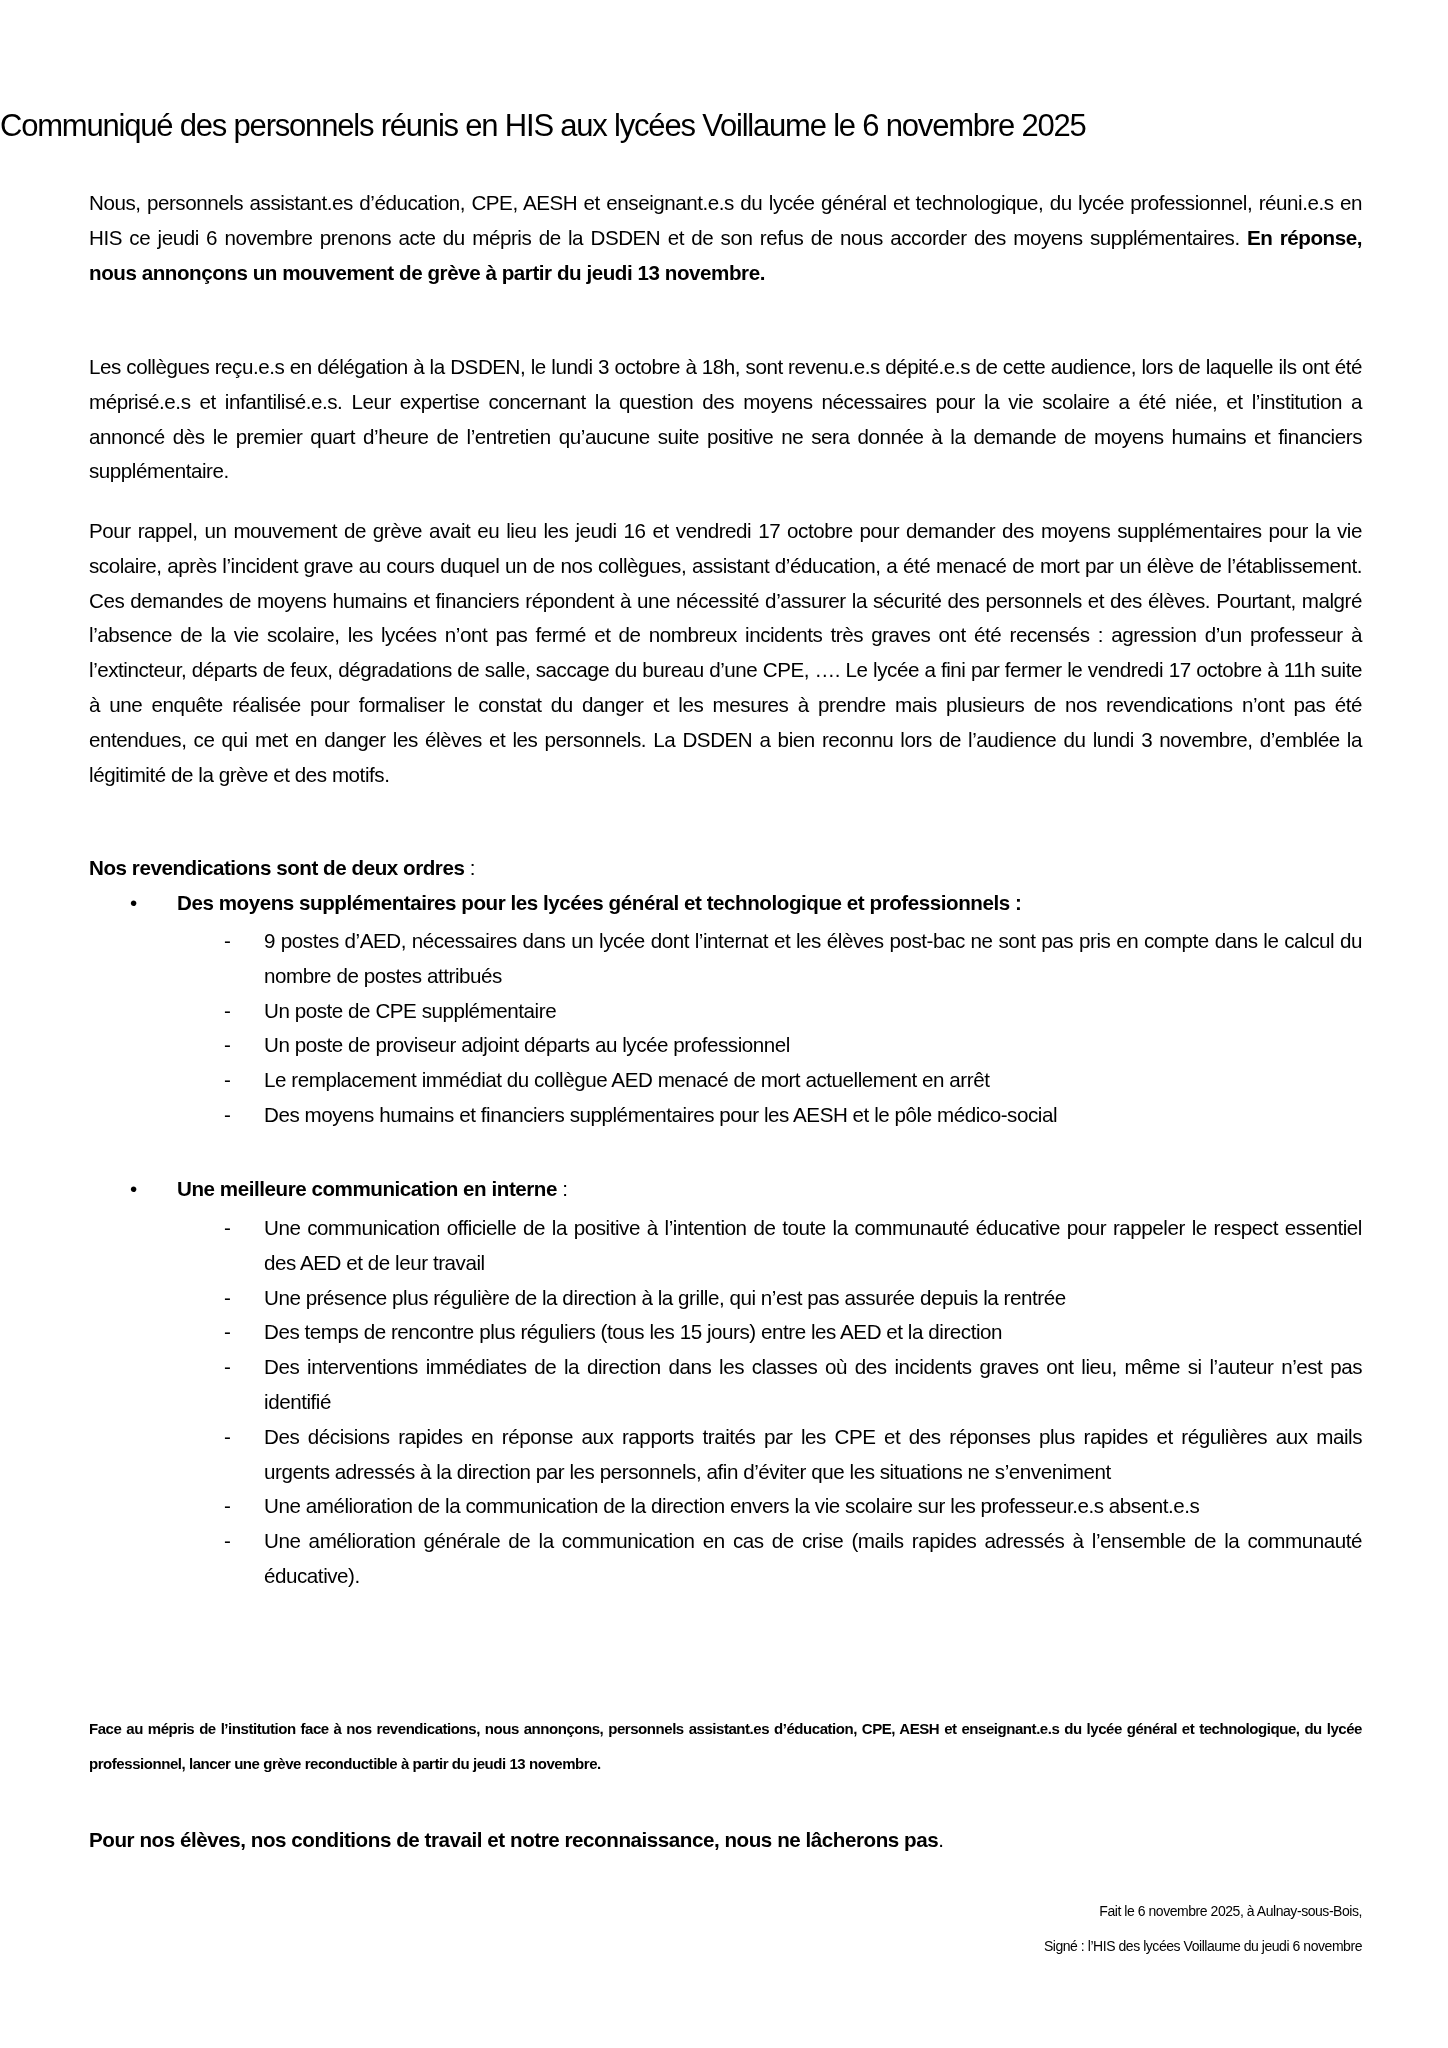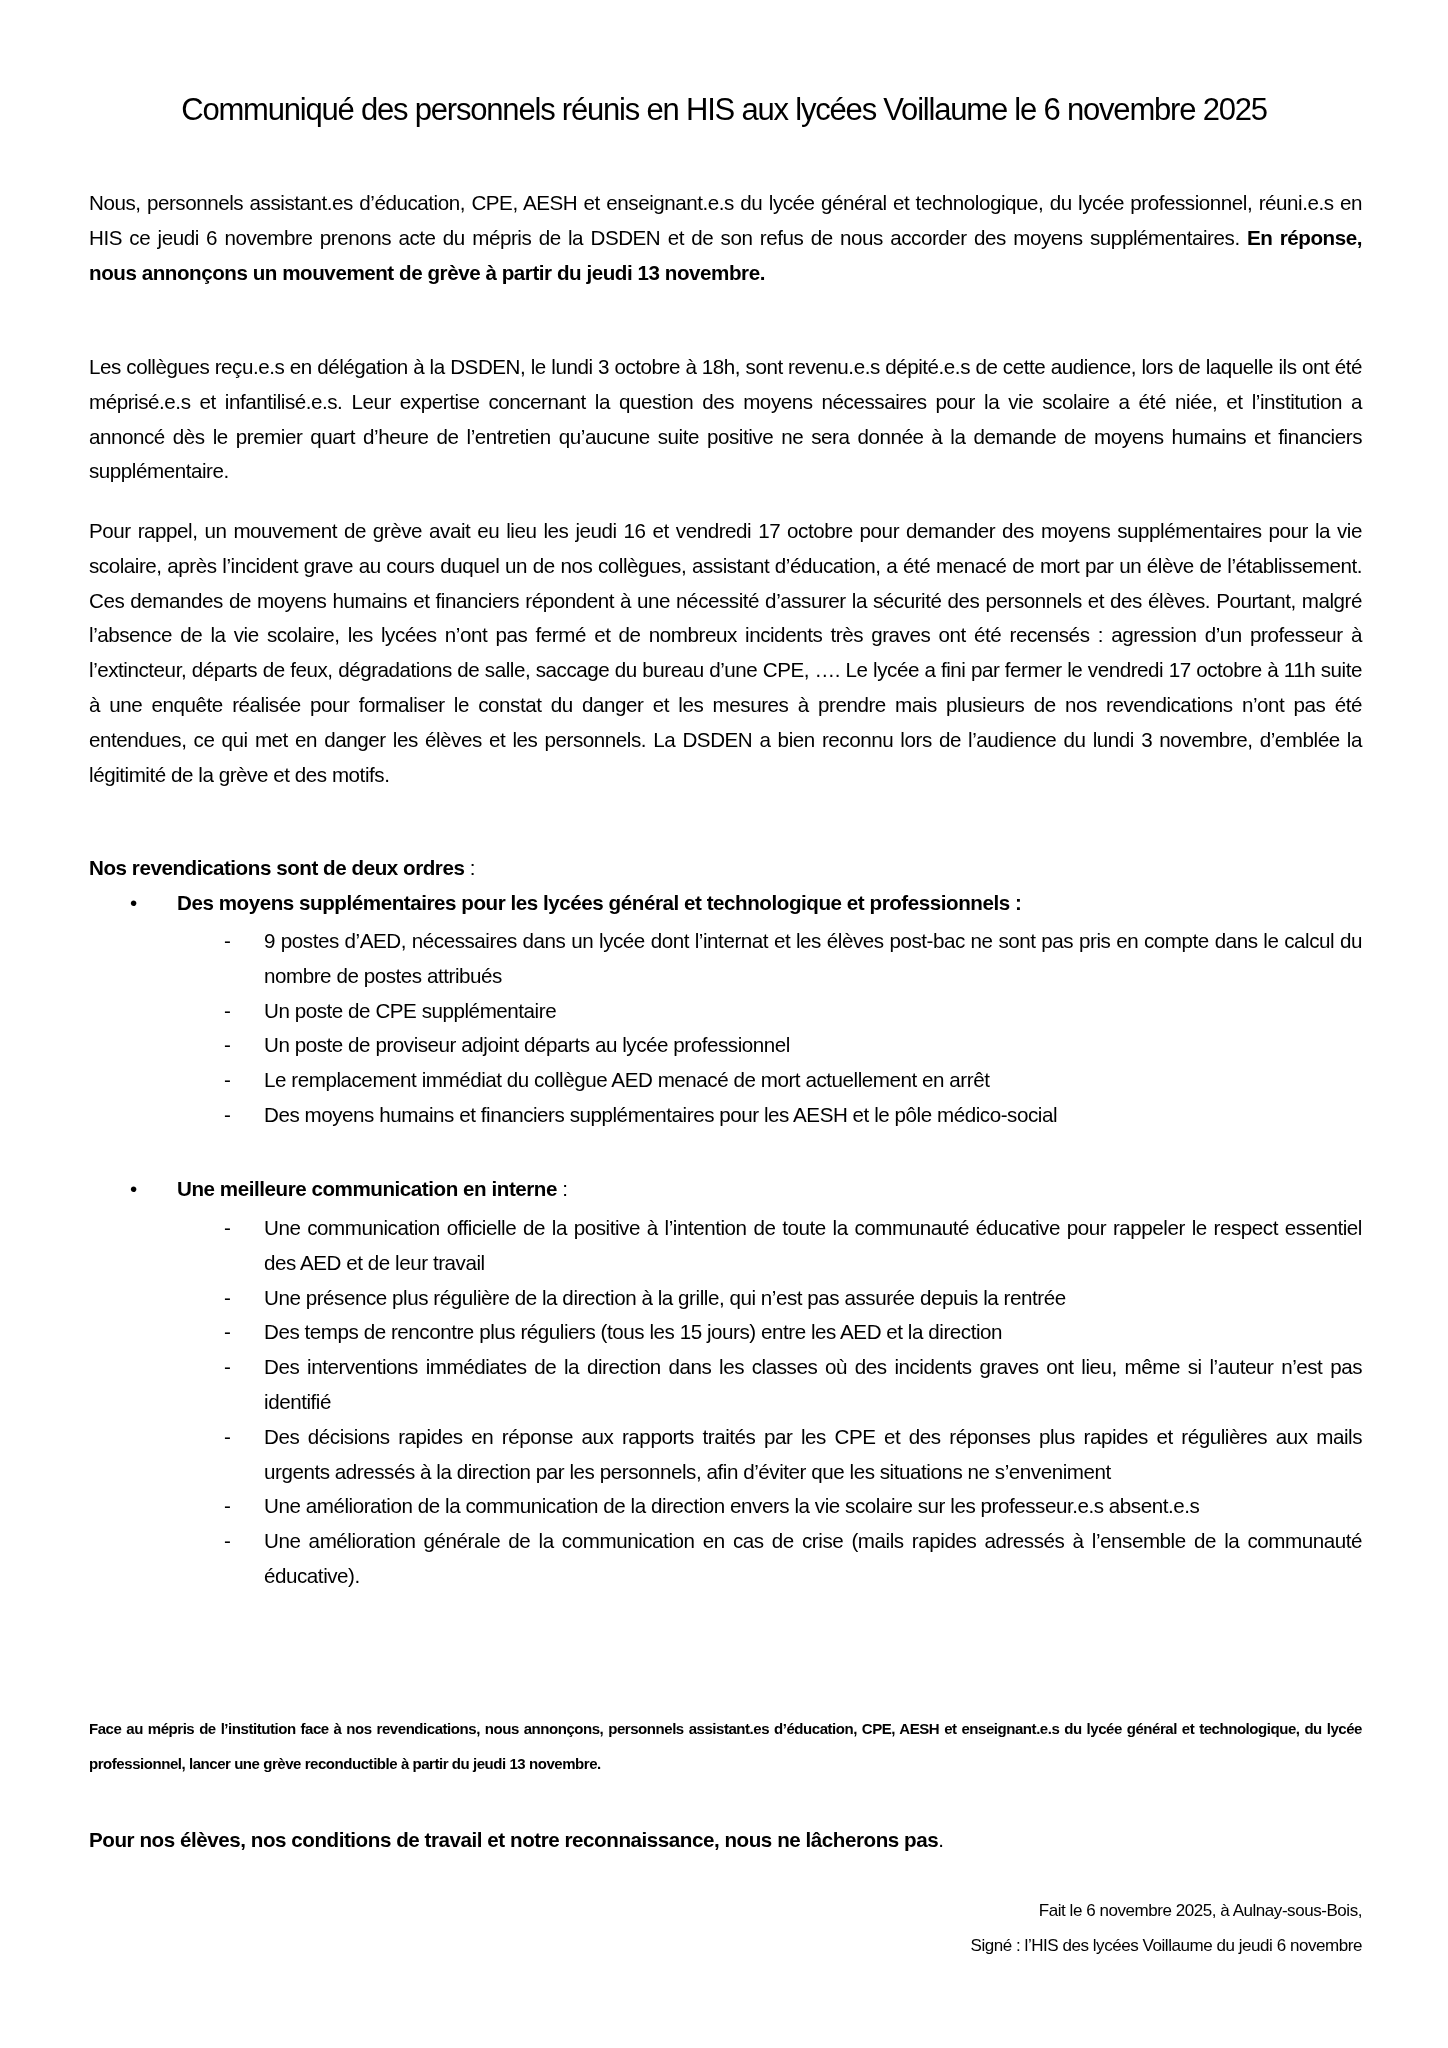--- a/index.html
+++ b/index.html
@@ -2,21 +2,21 @@
 <html><head>
 <meta charset="utf-8">
 <style>
   html, body { margin: 0; padding: 0; background: #ffffff; }
   body { width: 1448px; height: 2048px; position: relative; overflow: hidden; color: #000; }
   .page {
     position: absolute; left: 0; top: 0; width: 1448px; height: 2048px;
     font-family: "Liberation Sans", sans-serif;
   }
   .title {
-    position: absolute; left: 0; top: 92px; width: 1448px; text-align: center;
+    position: absolute; left: 0; top: 108px; width: 1448px; text-align: left;
     font-size: 31px; letter-spacing: -1.2px; font-weight: normal; margin: 0;
   }
   .body-text {
     position: absolute; left: 89px; width: 1273px;
     font-size: 20.6px; line-height: 34.8px; letter-spacing: -0.45px;
     text-align: justify; margin: 0;
   }
   .p1 { top: 186px; }
   .p2 { top: 350px; }
   .p3 { top: 514px; }
@@ -32,21 +32,21 @@
   .sublist { position: absolute; left: 224px; width: 1138px; margin: 0; padding: 0; list-style: none; }
   .sublist1 { top: 924px; }
   .sublist2 { top: 1211px; }
   .sublist li {
     position: relative; padding-left: 40px; font-size: 20.6px; line-height: 34.8px;
     letter-spacing: -0.45px; text-align: justify;
   }
   .sublist li .dash { position: absolute; left: 0; top: 0; }
   .closing { position: absolute; left: 89px; width: 1273px; top: 1712px; font-size: 15px; line-height: 34.8px; letter-spacing: -0.45px; font-weight: bold; text-align: justify; margin: 0; }
   .final { position: absolute; left: 89px; top: 1828px; font-size: 20.6px; letter-spacing: -0.45px; font-weight: bold; margin: 0; }
-  .sign { position: absolute; right: 86px; top: 1894px; text-align: right; font-size: 17px; line-height: 34.8px; letter-spacing: -0.45px; }
+  .sign { position: absolute; right: 86px; top: 1894px; text-align: right; font-size: 14px; line-height: 34.8px; letter-spacing: -0.45px; }
 </style>
 </head>
 <body>
 
 <div class="page">
 
   <h1 class="title">Communiqué des personnels réunis en HIS aux lycées Voillaume le 6 novembre 2025</h1>
 
   <p class="body-text p1"><span>Nous, personnels assistant.es d’éducation, CPE, AESH et enseignant.e.s du lycée général et technologique, du lycée professionnel, réuni.e.s en HIS ce jeudi 6 novembre prenons acte du mépris de la DSDEN et de son refus de nous accorder des moyens supplémentaires. </span><span class="b">En réponse, nous annonçons un mouvement de grève à partir du jeudi 13 novembre.</span></p>
 

